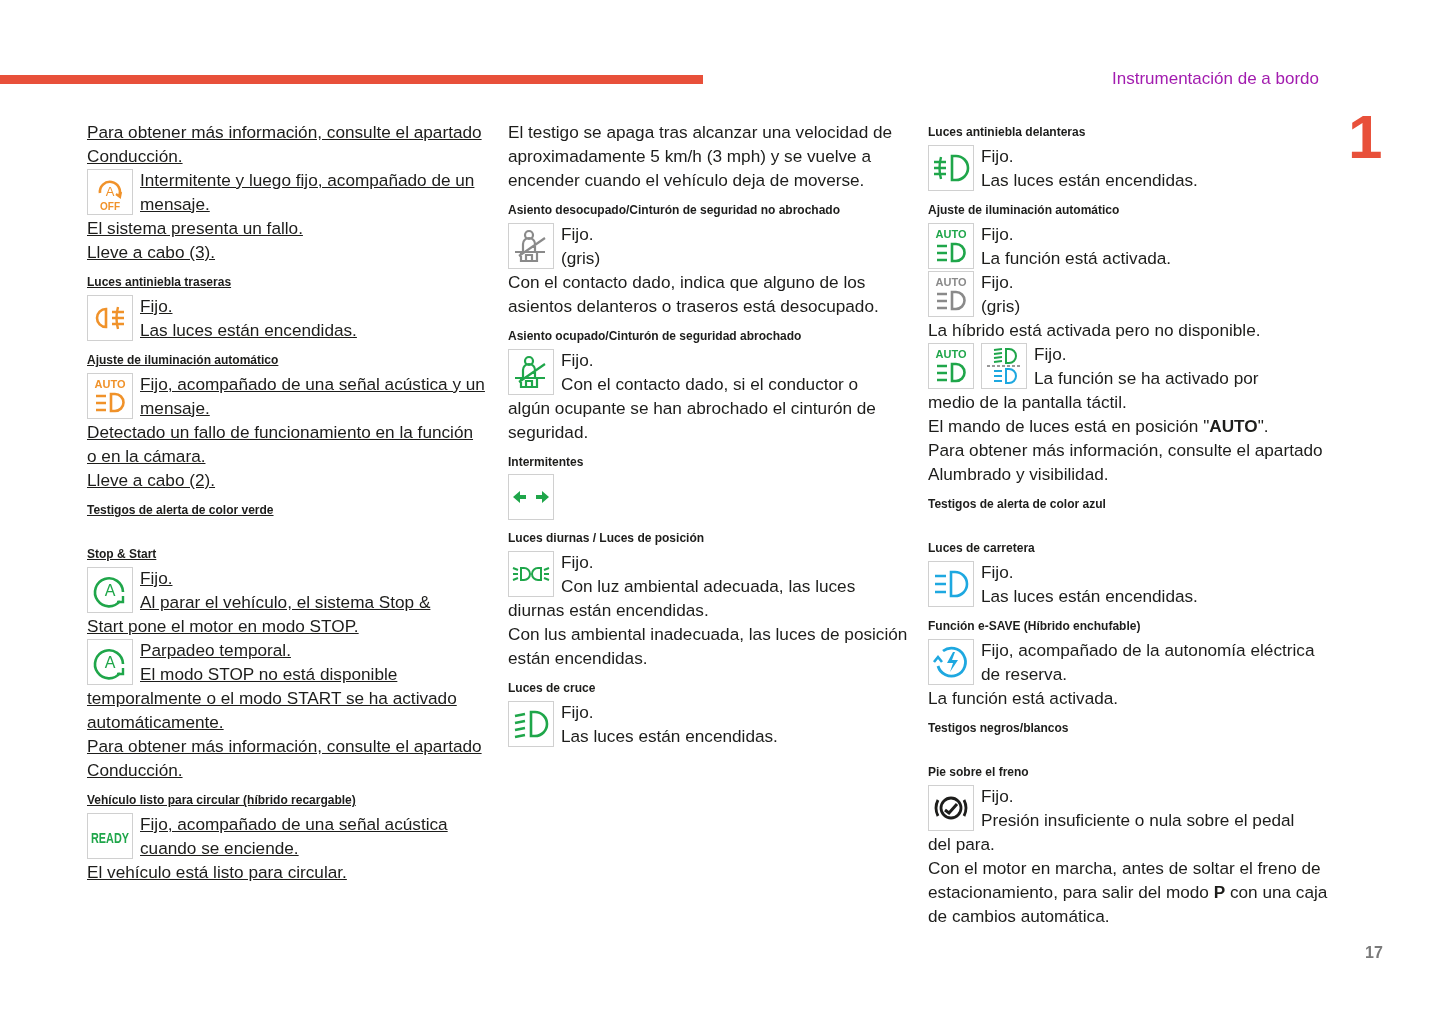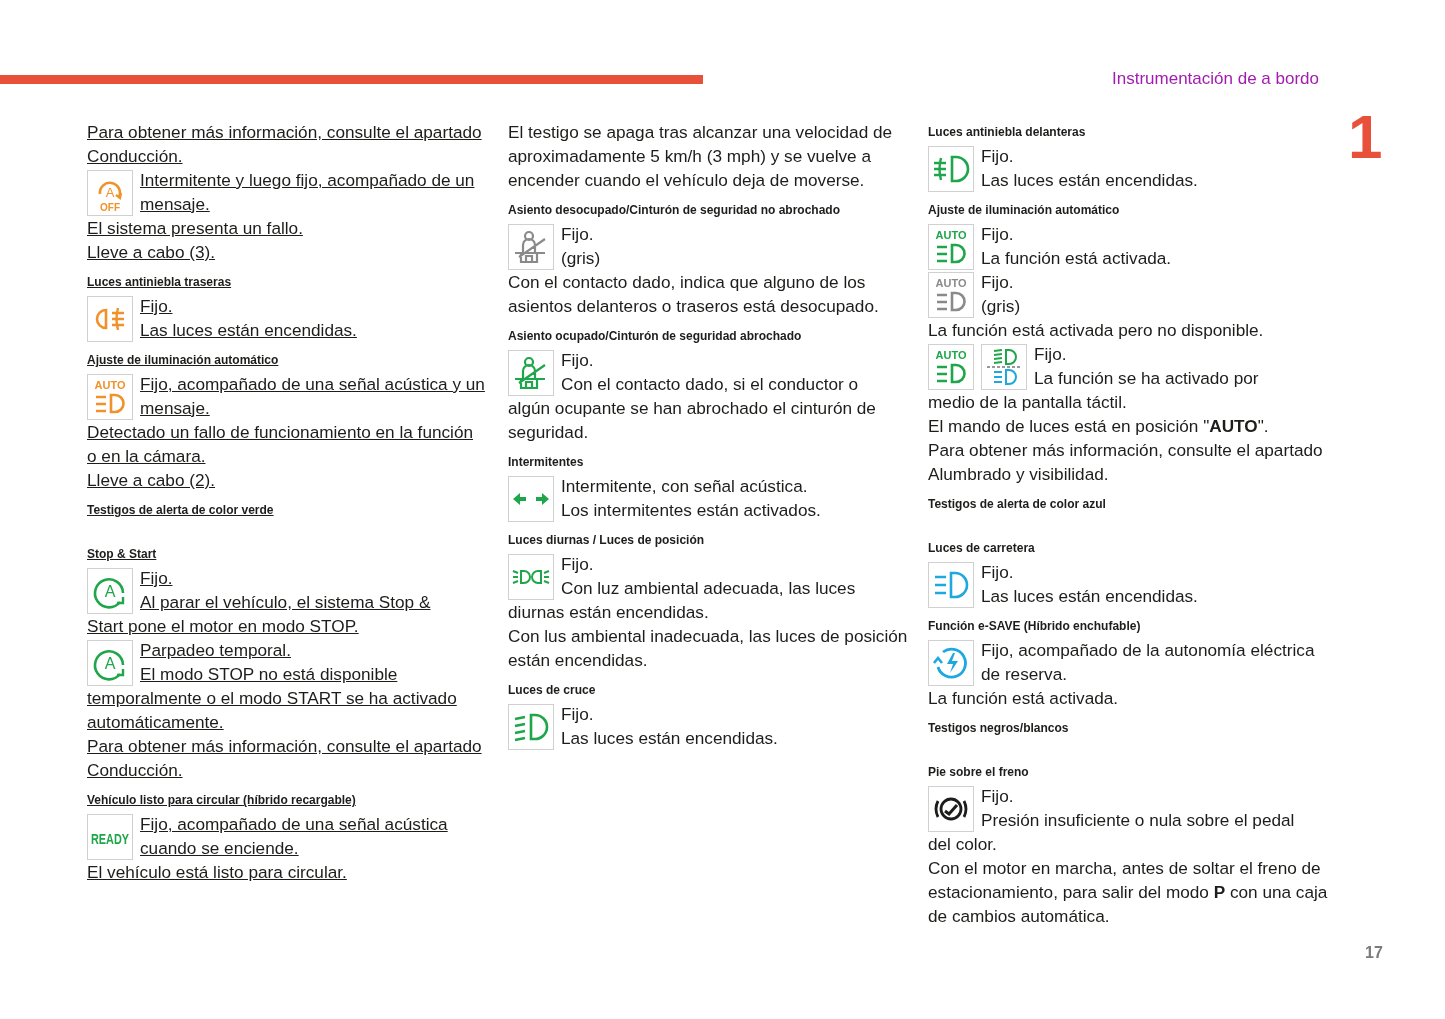--- a/index.html
+++ b/index.html
@@ -7,21 +7,21 @@
          font-family:"Liberation Sans", sans-serif; color:#1d1d1b; }
   .topbar { position:absolute; left:0; top:75px; width:703px; height:9px; background:#e8503a; }
   .chapter-title { position:absolute; right:126px; top:69px; font-size:17px; color:#a21caf; }
   .chapter-num { position:absolute; left:1348px; top:106px; font-size:62px; font-weight:bold; color:#e8503a; line-height:1; }
   .page-num { position:absolute; left:1365px; top:944px; font-size:16px; font-weight:bold; color:#7a7a7a; }
   .col { position:absolute; top:120px; width:400px; font-size:17.2px; line-height:24px; }
   .col1 { left:87px;text-decoration:underline; } .col2 { left:508px; } .col3 { left:928px; }
   .h { font-weight:bold; font-size:12px; margin-top:6px; line-height:24px; }
   .gap { height:14px; }
   .p { margin:0; }
-  .row { display:flex; align-items:flex-end; }
+  .row { display:flex; align-items:center; }
   .icons { display:flex; gap:7px; margin-right:7px; flex-shrink:0; }
   .ibox { width:46px; height:46px; border:1px solid #d0d0d0; box-sizing:border-box; display:flex; align-items:center; justify-content:center; background:#fff; }
   .ibox svg { width:40px; height:40px; }
   .rtext { flex:1; }
   b.inl { font-weight:bold; }
 </style>
 </head>
 <body>
 
 <div class="topbar"></div>
@@ -169,24 +169,20 @@
 
   <div class="h">Intermitentes</div>
   <div class="row">
     <div class="icons">
         <div class="ibox">
       <svg viewBox="0 0 40 40">
             <path d="M2 20 l7 -6 v4 h6 v4 h-6 v4 Z M38 20 l-7 -6 v4 h-6 v4 h6 v4 Z" fill="#1fa64a"></path>
           </svg>
     </div>
       </div>
-    <div class="rtext">
-        <div>Intermitente, con señal acústica.</div>
-        <div>Los intermitentes están activados.</div>
-      </div>
   </div>
 
   <div class="h">Luces diurnas / Luces de posición</div>
   <div class="row">
     <div class="icons">
         <div class="ibox">
       <svg viewBox="0 0 40 40">
             <path d="M2 14 l5 2 M2 20 h5 M2 26 l5 -2 M38 14 l-5 2 M38 20 h-5 M38 26 l-5 -2" stroke="#1fa64a" stroke-width="2"></path>
             <path d="M10 14 h3 a6 6 0 0 1 0 12 h-3 Z M30 14 h-3 a6 6 0 0 0 0 12 h3 Z" fill="none" stroke="#1fa64a" stroke-width="2"></path>
           </svg>
@@ -258,21 +254,21 @@
             <path d="M6 20 h10 M6 27 h10 M6 34 h10" stroke="#8a8a8a" stroke-width="2.6"></path>
             <path d="M21 18 h4 a8 8 0 0 1 0 17 h-4 Z" fill="none" stroke="#8a8a8a" stroke-width="2.6"></path>
           </svg>
     </div>
       </div>
     <div class="rtext">
         <div>Fijo.</div>
         <div>(gris)</div>
       </div>
   </div>
-  <p class="p">La función está activada pero no disponible.</p>
+  <p class="p">La híbrido está activada pero no disponible.</p>
   <div class="row">
     <div class="icons">
       <div class="ibox">
         <svg viewBox="0 0 40 40">
             <text x="20" y="12" font-size="11" font-weight="bold" font-family="Liberation Sans, sans-serif" fill="#1fa64a" text-anchor="middle">AUTO</text>
             <path d="M6 20 h10 M6 27 h10 M6 34 h10" stroke="#1fa64a" stroke-width="2.6"></path>
             <path d="M21 18 h4 a8 8 0 0 1 0 17 h-4 Z" fill="none" stroke="#1fa64a" stroke-width="2.6"></path>
           </svg>
       </div>
       <div class="ibox">
@@ -338,15 +334,15 @@
             <path d="M7 12 q-4 8 0 16 M33 12 q4 8 0 16" fill="none" stroke="#1d1d1b" stroke-width="2.8"></path>
             <path d="M14 22 l4 3 l8 -9" fill="none" stroke="#1d1d1b" stroke-width="3"></path>
           </svg>
     </div>
       </div>
     <div class="rtext">
         <div>Fijo.</div>
         <div>Presión insuficiente o nula sobre el pedal</div>
       </div>
   </div>
-  <p class="p">del color.</p>
+  <p class="p">del para.</p>
   <p class="p"><span>Con el motor en marcha, antes de soltar el freno de estacionamiento, para salir del modo </span><b class="inl">P</b><span> con una caja de cambios automática.</span></p>
 </div>
 
 </body></html>

